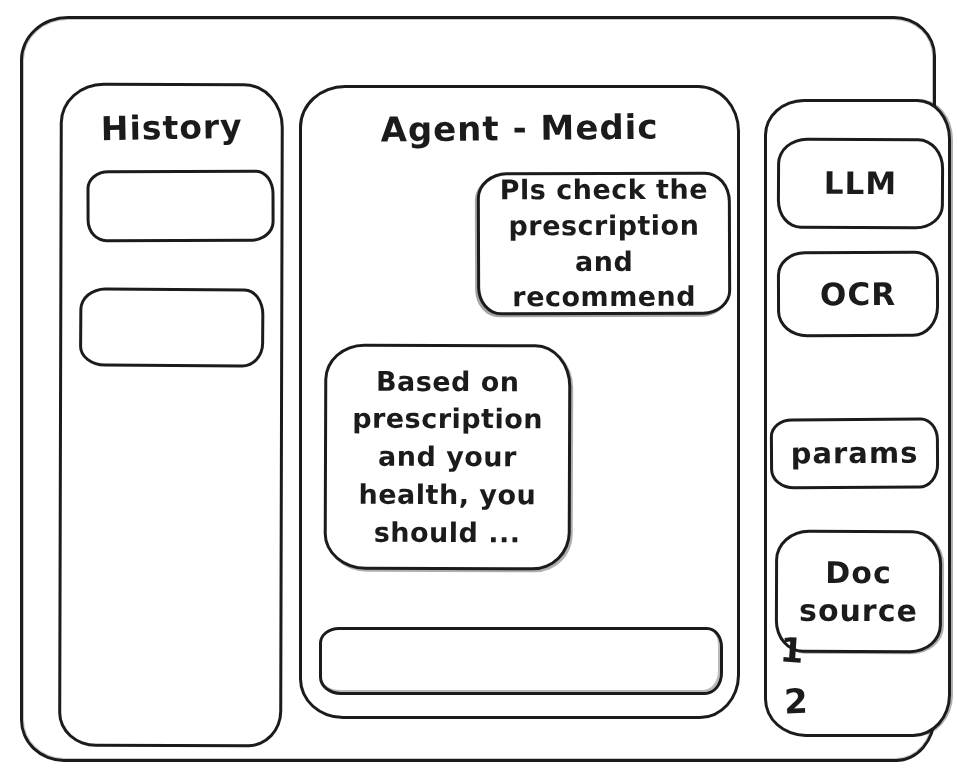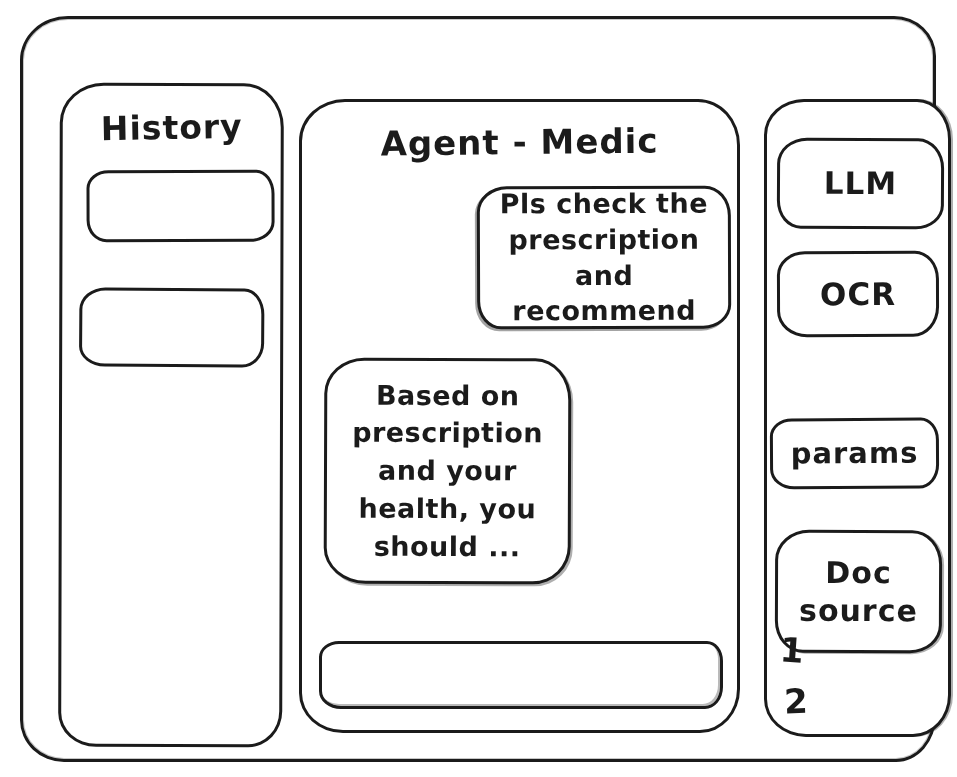--- a/index.html
+++ b/index.html
@@ -24,21 +24,21 @@
     border-radius:48px 42px 40px 44px / 44px 40px 46px 42px;
     box-shadow:inset 0 0 0 1px rgba(27,27,27,.25);
   }
   
   .panel-history{
     left:36px;top:64px;width:224px;height:664px;
     border-radius:44px 40px 34px 38px / 40px 44px 36px 34px;
     transform:rotate(.15deg);
   }
   .panel-chat{
-    left:276px;top:80px;width:441px;height:634px;
+    left:276px;top:66px;width:441px;height:634px;
     border-radius:46px 42px 40px 44px / 42px 46px 44px 40px;
   }
   .panel-tools{
     left:741px;top:80px;width:187px;height:638px;
     border-radius:40px 34px 38px 42px / 36px 40px 42px 38px;
     box-shadow:2px 0 0 rgba(27,27,27,.35);
   }
   .panel-title{
     position:absolute;left:0;right:0;
     text-align:center;

